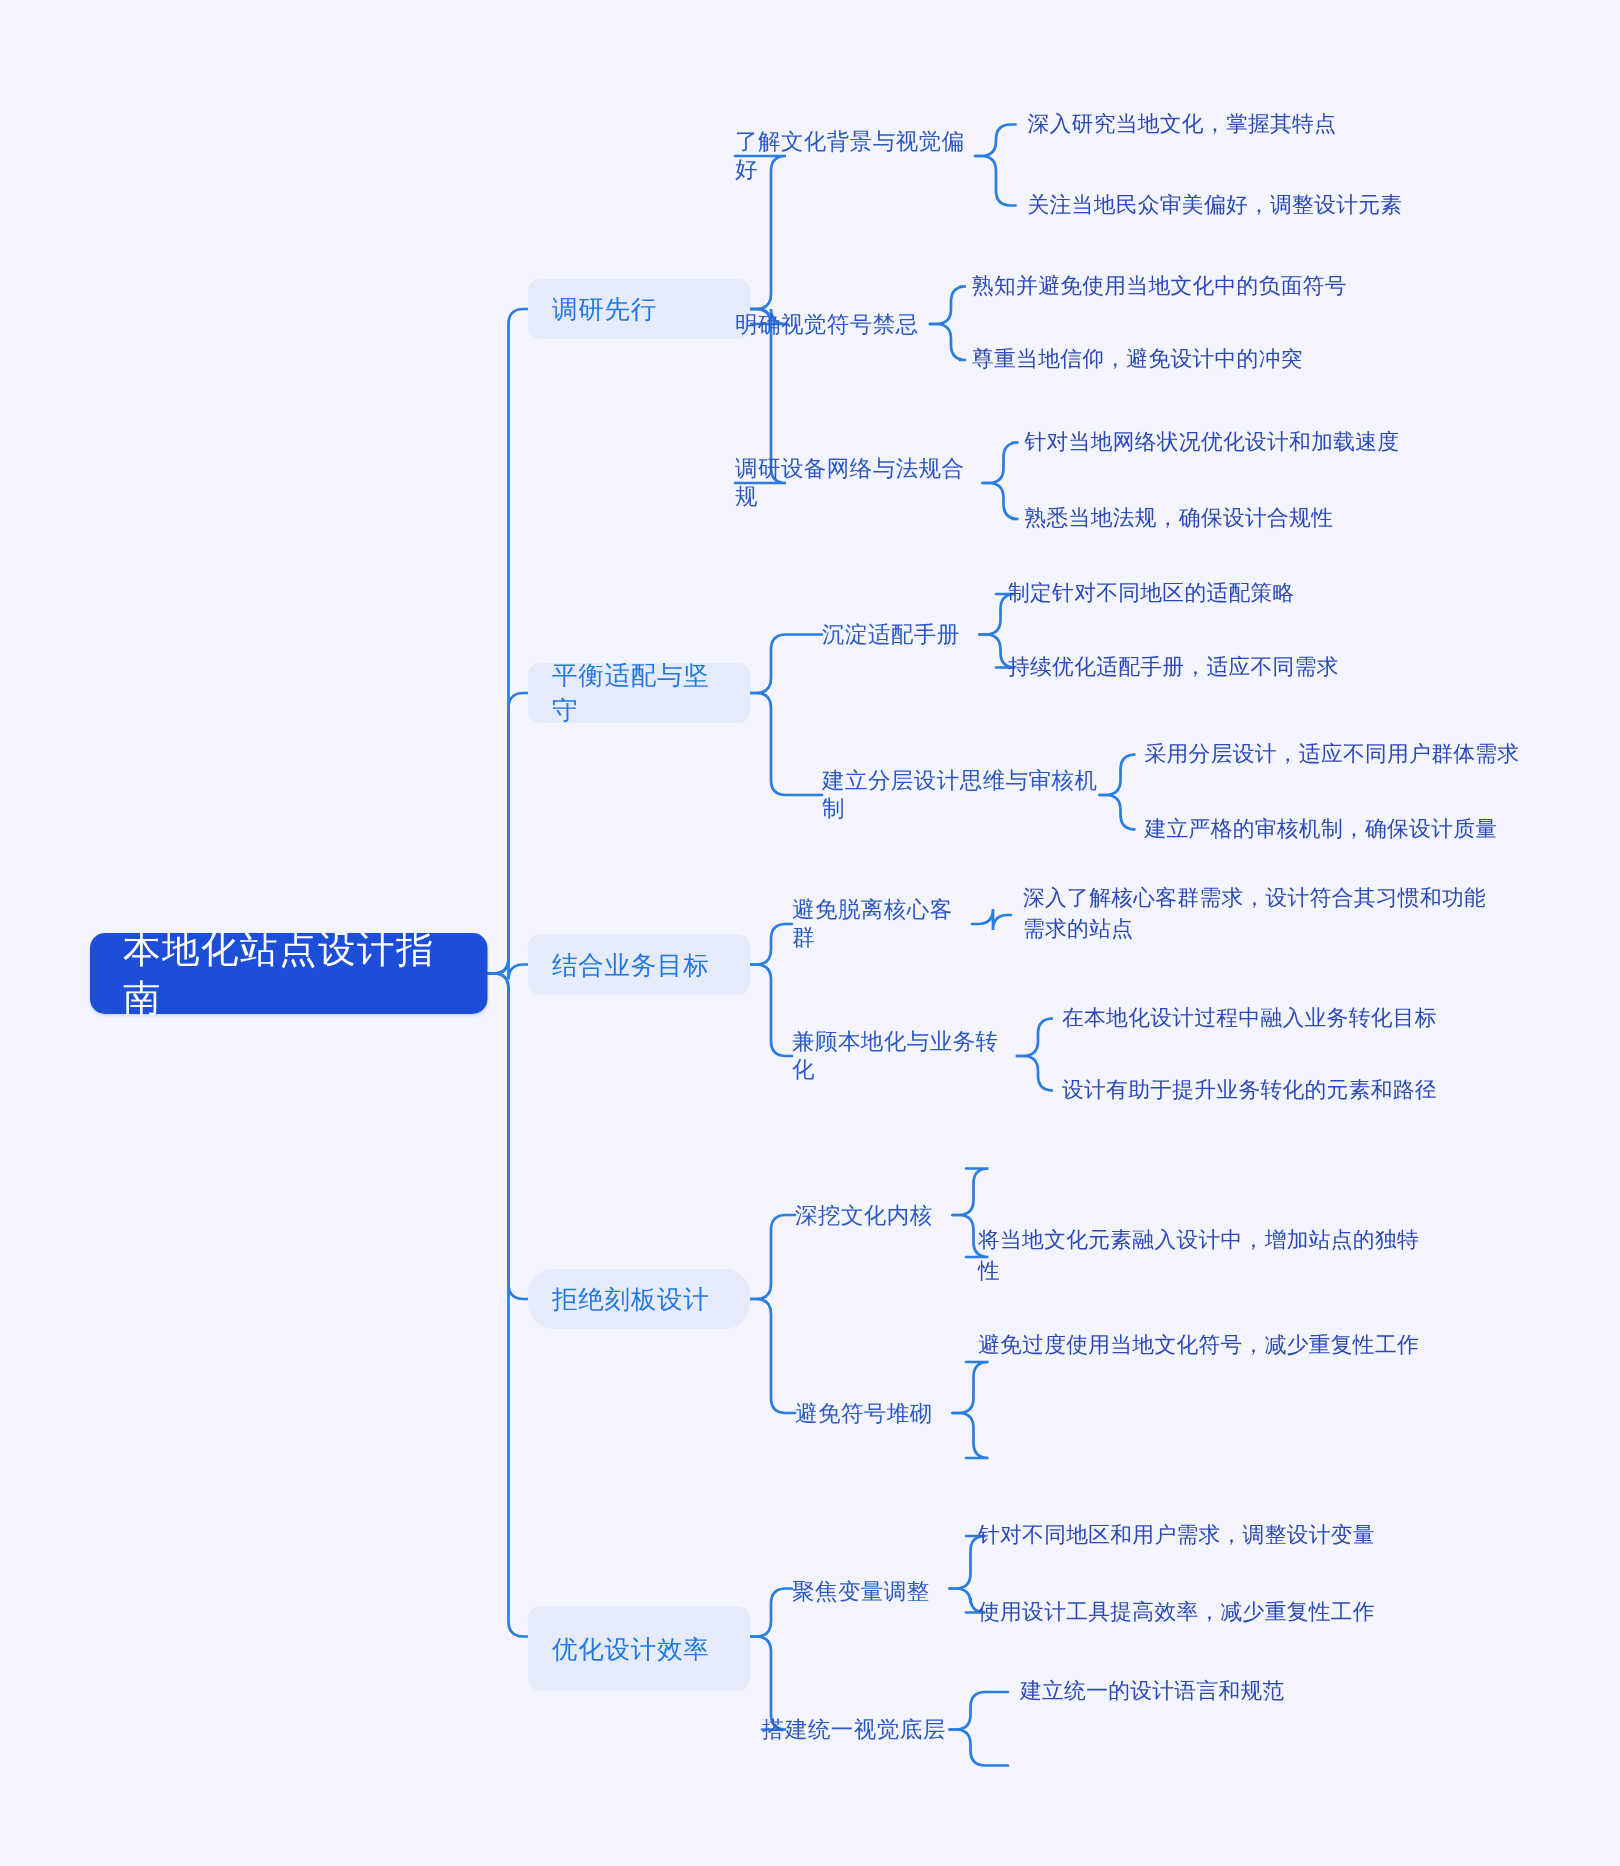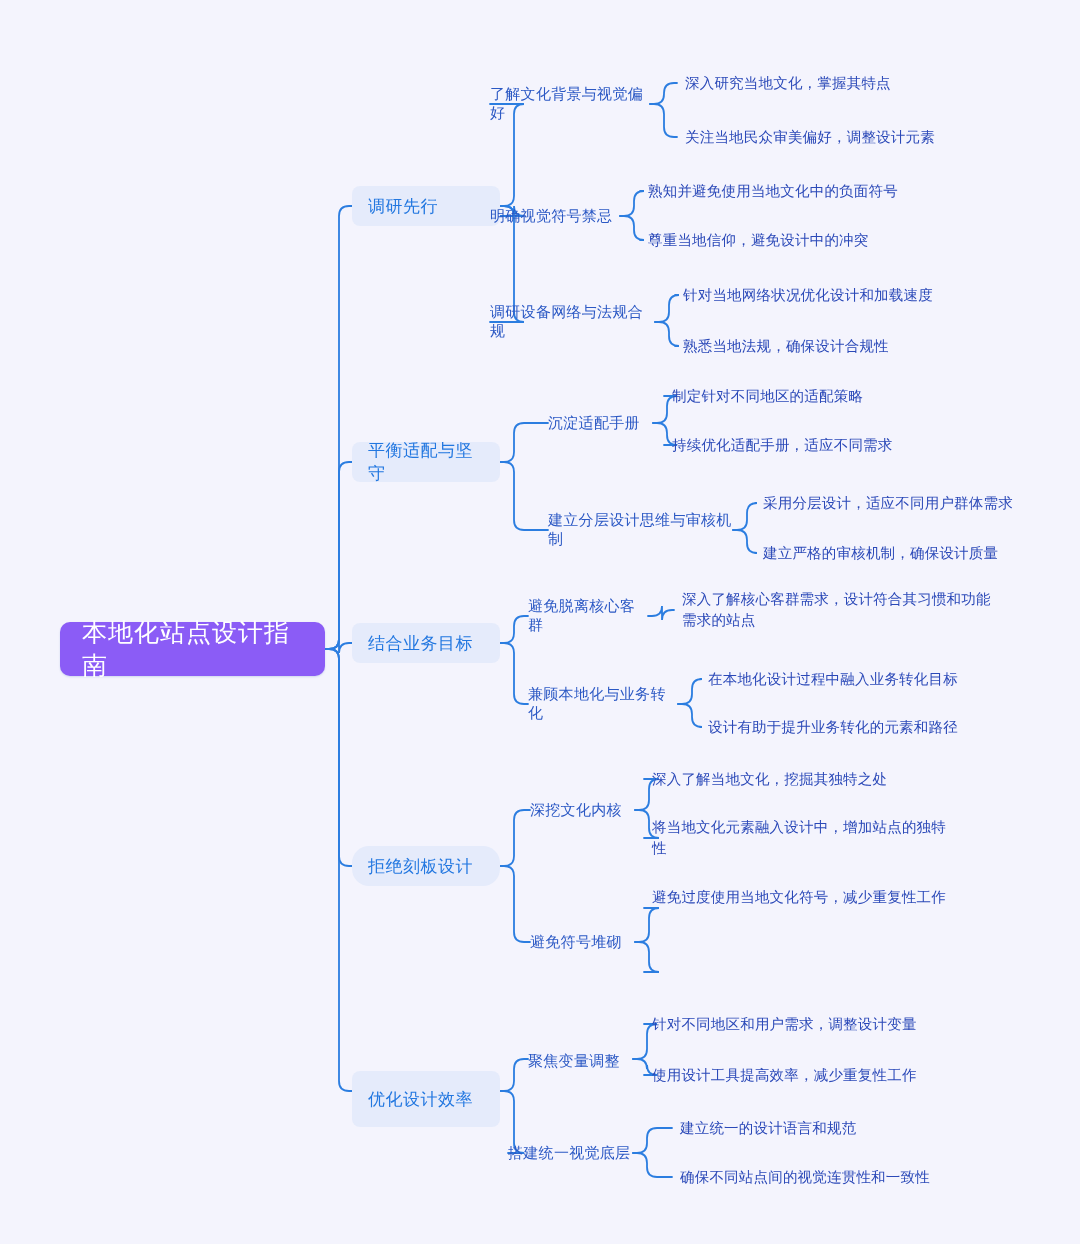--- a/index.html
+++ b/index.html
@@ -27,21 +27,21 @@
     height: 1244px;
     pointer-events: none;
   }
   .node {
     position: absolute;
     box-sizing: border-box;
     display: flex;
     align-items: center;
   }
   .node-root {
-    background: #8b5cf6;
+    background: #1d4ed8;
     color: #ffffff;
     border-radius: 10px;
     font-size: 25px;
     letter-spacing: 1px;
     padding: 0 22px;
     justify-content: center;
     box-shadow: 0 1px 2px rgba(40,90,170,0.18);
   }
   .node-branch {
     background: #e5ebfb;
@@ -187,23 +187,20 @@
     </div>
     <div class="node node-leaf" style="left: 708px; top: 716.5px; width: 300px;">
       <span class="txt">设计有助于提升业务转化的元素和路径</span>
     </div>
     <div class="node node-branch" style="left: 352px; top: 846px; width: 148px; height: 40px; border-radius: 17px;">
       <span class="txt">拒绝刻板设计</span>
     </div>
     <div class="node node-sub" style="left: 530px; top: 798px; width: 105px; height: 24px;">
       <span class="txt">深挖文化内核</span>
     </div>
-    <div class="node node-leaf" style="left: 652px; top: 768.5px; width: 300px;">
-      <span class="txt">深入了解当地文化，挖掘其独特之处</span>
-    </div>
     <div class="node node-leaf" style="left: 652px; top: 817px; width: 300px;">
       <span class="txt">将当地文化元素融入设计中，增加站点的独特性</span>
     </div>
     <div class="node node-sub" style="left: 530px; top: 930px; width: 105px; height: 24px;">
       <span class="txt">避免符号堆砌</span>
     </div>
     <div class="node node-leaf" style="left: 652px; top: 887px; width: 300px;">
       <span class="txt">避免过度使用当地文化符号，减少重复性工作</span>
     </div>
     <div class="node node-branch" style="left: 352px; top: 1071px; width: 148px; height: 56px;">
@@ -216,17 +213,14 @@
       <span class="txt">针对不同地区和用户需求，调整设计变量</span>
     </div>
     <div class="node node-leaf" style="left: 652px; top: 1064.5px; width: 300px;">
       <span class="txt">使用设计工具提高效率，减少重复性工作</span>
     </div>
     <div class="node node-sub" style="left: 508px; top: 1141px; width: 125px; height: 24px;">
       <span class="txt">搭建统一视觉底层</span>
     </div>
     <div class="node node-leaf" style="left: 680px; top: 1117.5px; width: 300px;">
       <span class="txt">建立统一的设计语言和规范</span>
-    </div>
-    <div class="node node-leaf" style="left: 680px; top: 1166.5px; width: 300px;">
-      <span class="txt">确保不同站点间的视觉连贯性和一致性</span>
     </div>
   </div>
 
 </body></html>

